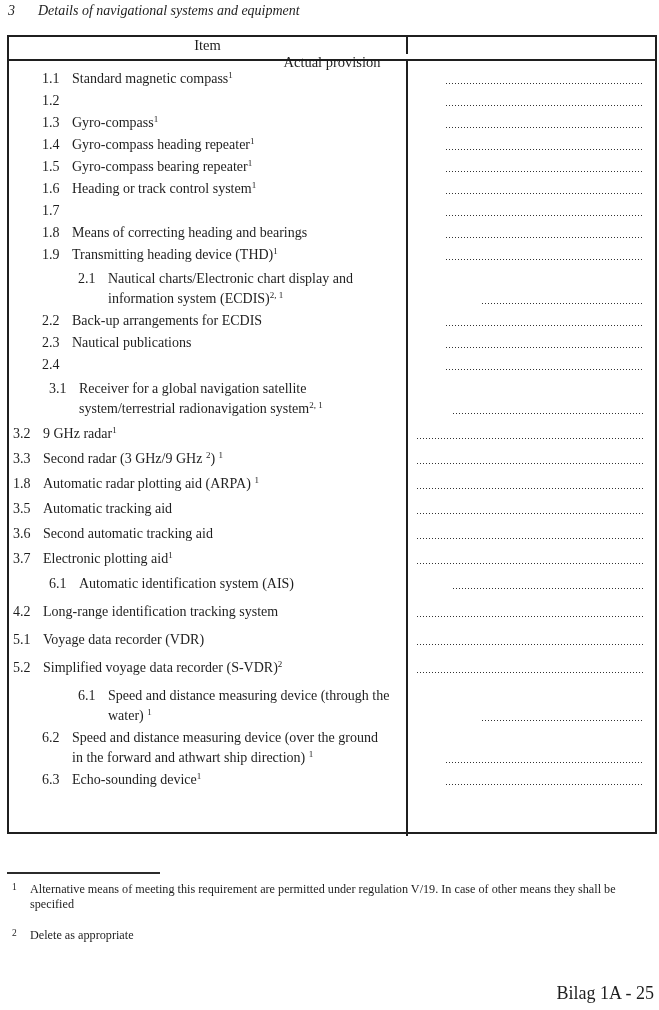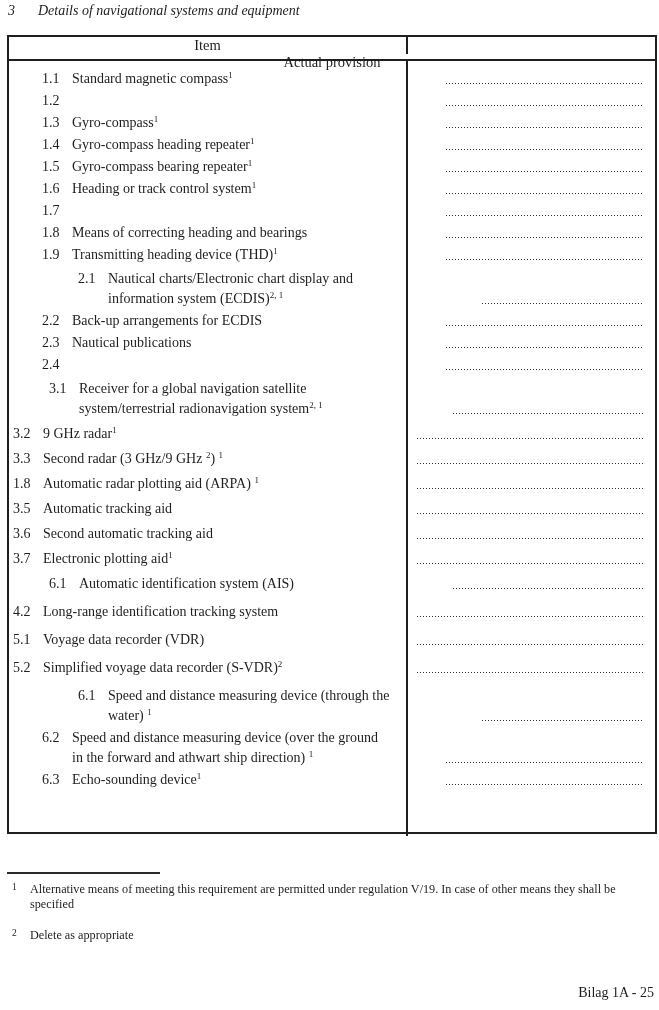--- a/index.html
+++ b/index.html
@@ -102,21 +102,21 @@
   .fn-1 { top: 882px; }
   .fn-2 { top: 928px; }
   .fn-marker {
     position: absolute; left: 4px; top: -2px;
     font-size: 9.5px;
   }
 
   
   .page-label {
     position: absolute; top: 980px; right: 5px;
-    font-size: 14px; line-height: 26px;
+    font-size: 18px; line-height: 26px;
   }
 </style>
 </head>
 <body>
 
 <div class="heading">
   <span class="h-num">3</span>
   <span class="h-title">Details of navigational systems and equipment</span>
 </div>
 

